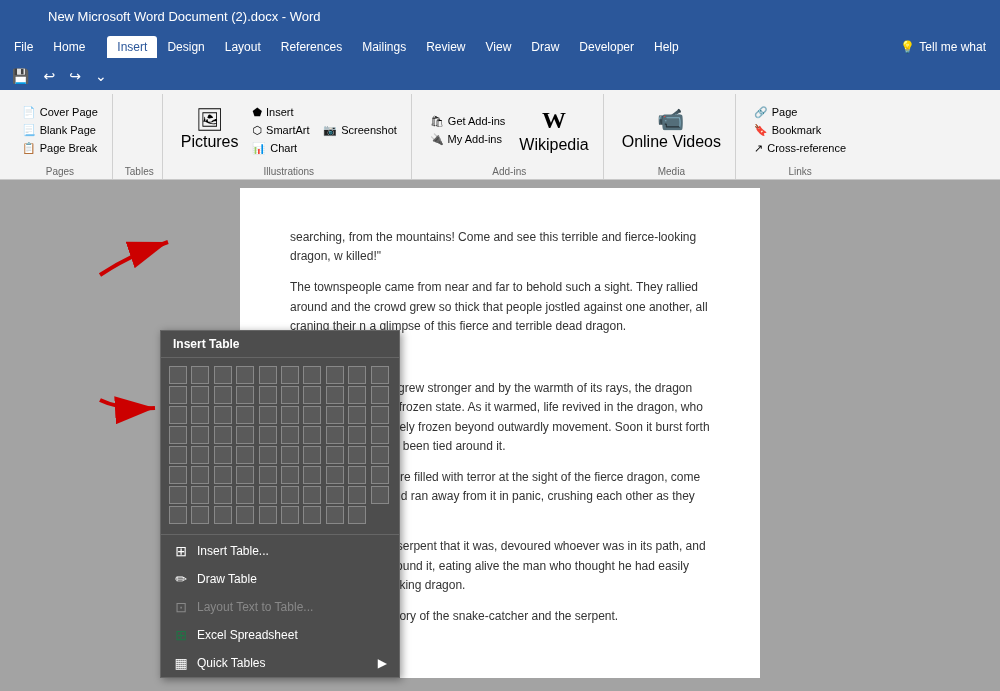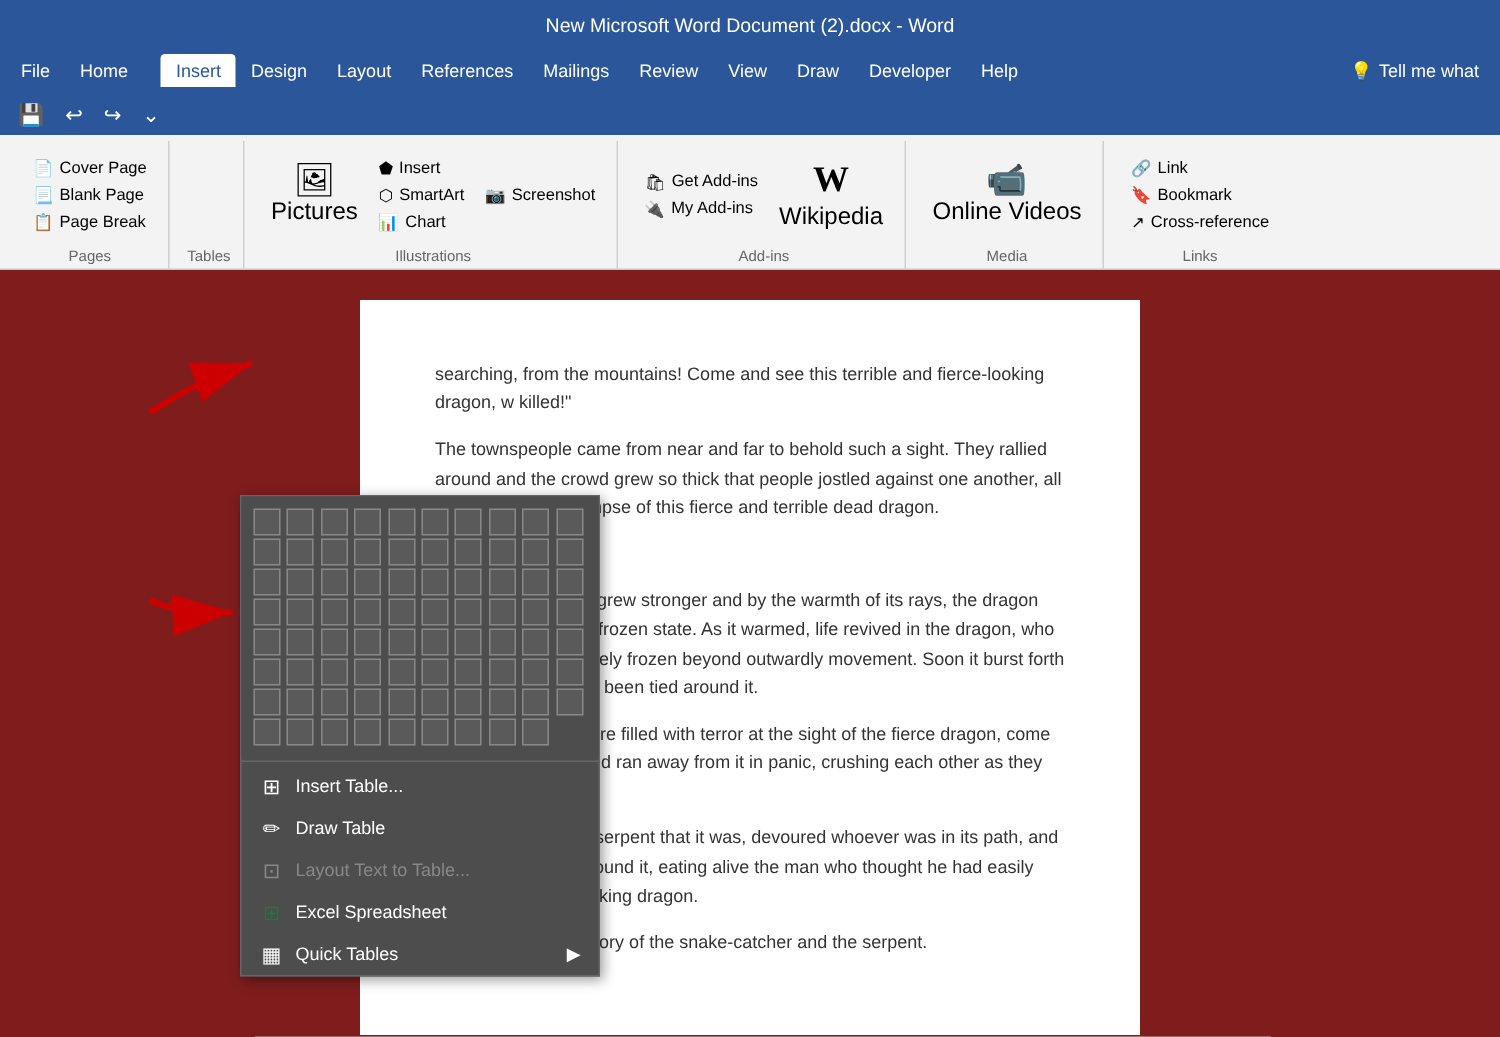--- a/index.html
+++ b/index.html
@@ -9,21 +9,21 @@
     .title-bar {
       background: #2b579a;
       color: white;
       height: 32px;
       display: flex;
       align-items: center;
       justify-content: center;
       font-size: 13px;
       position: relative;
     }
-    .title-bar-title { flex: 1; text-align: center; }
+    .title-bar-title { flex: 1; text-align: left; padding-left: 48px; }
 
     
     .menu-bar {
       background: #2b579a;
       display: flex;
       align-items: center;
       height: 30px;
       padding: 0 4px;
     }
     .menu-item {
@@ -133,22 +133,22 @@
     
     .main-area {
       display: flex;
       height: calc(691px - 32px - 30px - 90px - 28px);
       position: relative;
     }
 
     
     .document-area {
       flex: 1;
-      background: #7f1d1d;
-      padding: 20px;
+      background: #a3a3a3;
+      padding: 8px;
       overflow: hidden;
     }
     .page {
       background: white;
       margin: 0 auto;
       padding: 40px 50px;
       width: 520px;
       min-height: 400px;
       font-size: 12px;
       line-height: 1.6;
@@ -351,21 +351,21 @@
       </div>
     </div>
     <div class="ribbon-group-label">Media</div>
   </div>
 
   <div class="ribbon-group">
     <div class="ribbon-buttons">
       <div class="ribbon-column">
         <div class="ribbon-btn-small">
           <span>🔗</span>
-          <span>Link</span>
+          <span>Page</span>
         </div>
         <div class="ribbon-btn-small">
           <span>🔖</span>
           <span>Bookmark</span>
         </div>
         <div class="ribbon-btn-small">
           <span>↗</span>
           <span>Cross-reference</span>
         </div>
       </div>
@@ -383,20 +383,21 @@
       <p>The townspeople came from near and far to behold such a sight. They rallied around and the crowd grew so thick that people jostled against one another, all craning their n a glimpse of this fierce and terrible dead dragon.</p>
       <p><span class="cursor-line"></span></p>
       <p>In the town, the sun grew stronger and by the warmth of its rays, the dragon bega slowly from its frozen state. As it warmed, life revived in the dragon, who had not b all but merely frozen beyond outwardly movement. Soon it burst forth from the clo that had been tied around it.</p>
       <p>The townspeople were filled with terror at the sight of the fierce dragon, come back fr as it were, and ran away from it in panic, crushing each other as they fled.</p>
       <p>The dragon, mighty serpent that it was, devoured whoever was in its path, and fin entwined itself around it, eating alive the man who thought he had easily captured a fierce-looking dragon.</p>
       <p>And thus ends the story of the snake-catcher and the serpent.</p>
     </div>
   </div>
 
   <div class="insert-table-dropdown">
+    <div class="dropdown-title">Insert Table</div>
     <div class="table-grid">
 
       <div class="grid-cell"></div>
       <div class="grid-cell"></div>
       <div class="grid-cell"></div>
       <div class="grid-cell"></div>
       <div class="grid-cell"></div>
       <div class="grid-cell"></div>
       <div class="grid-cell"></div>
       <div class="grid-cell"></div>

